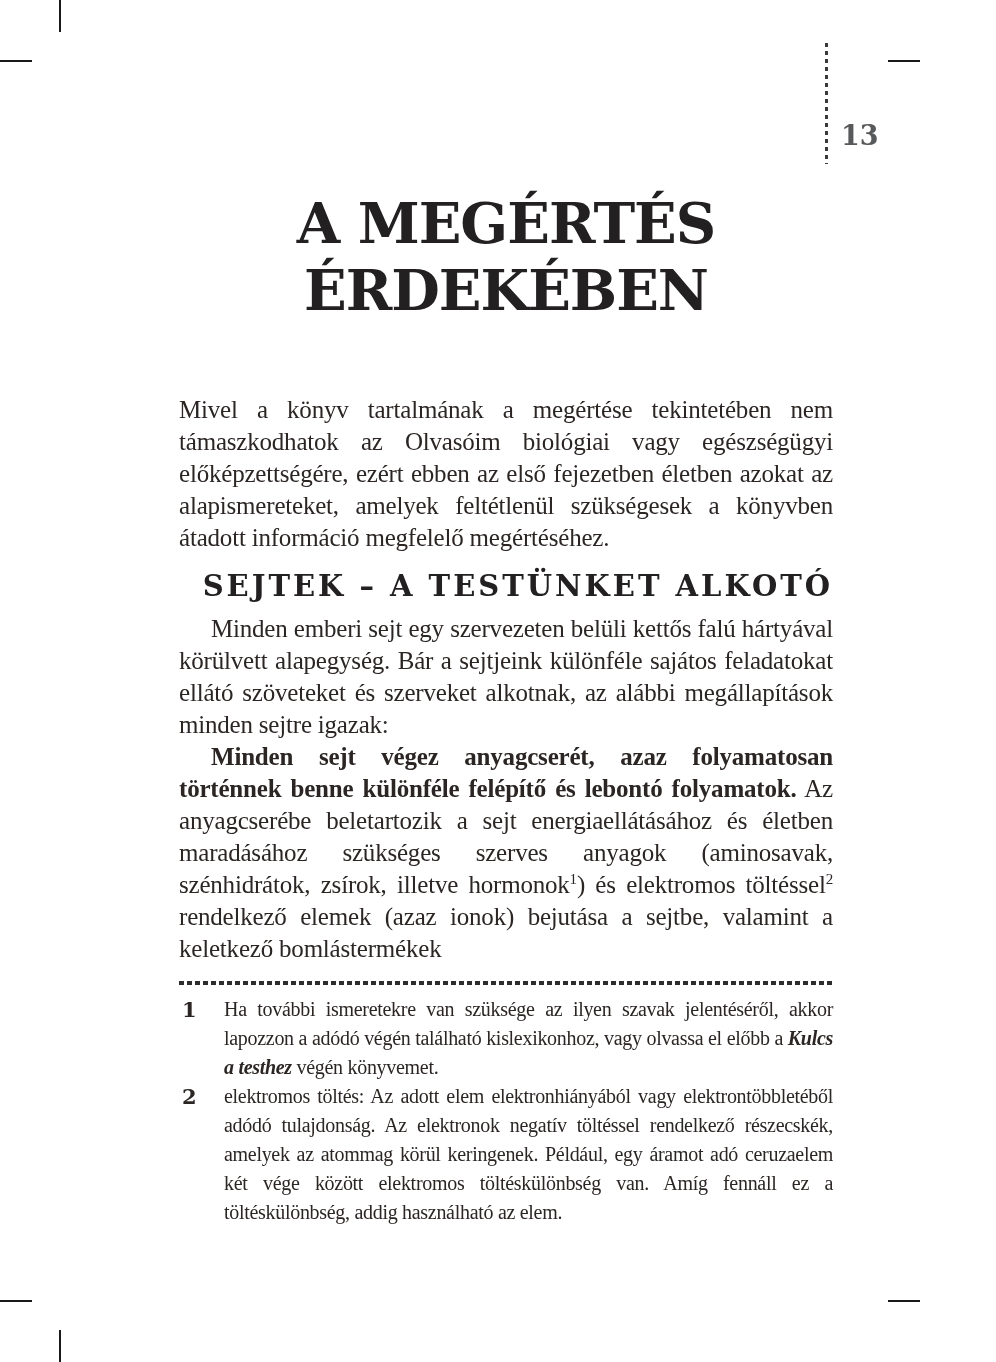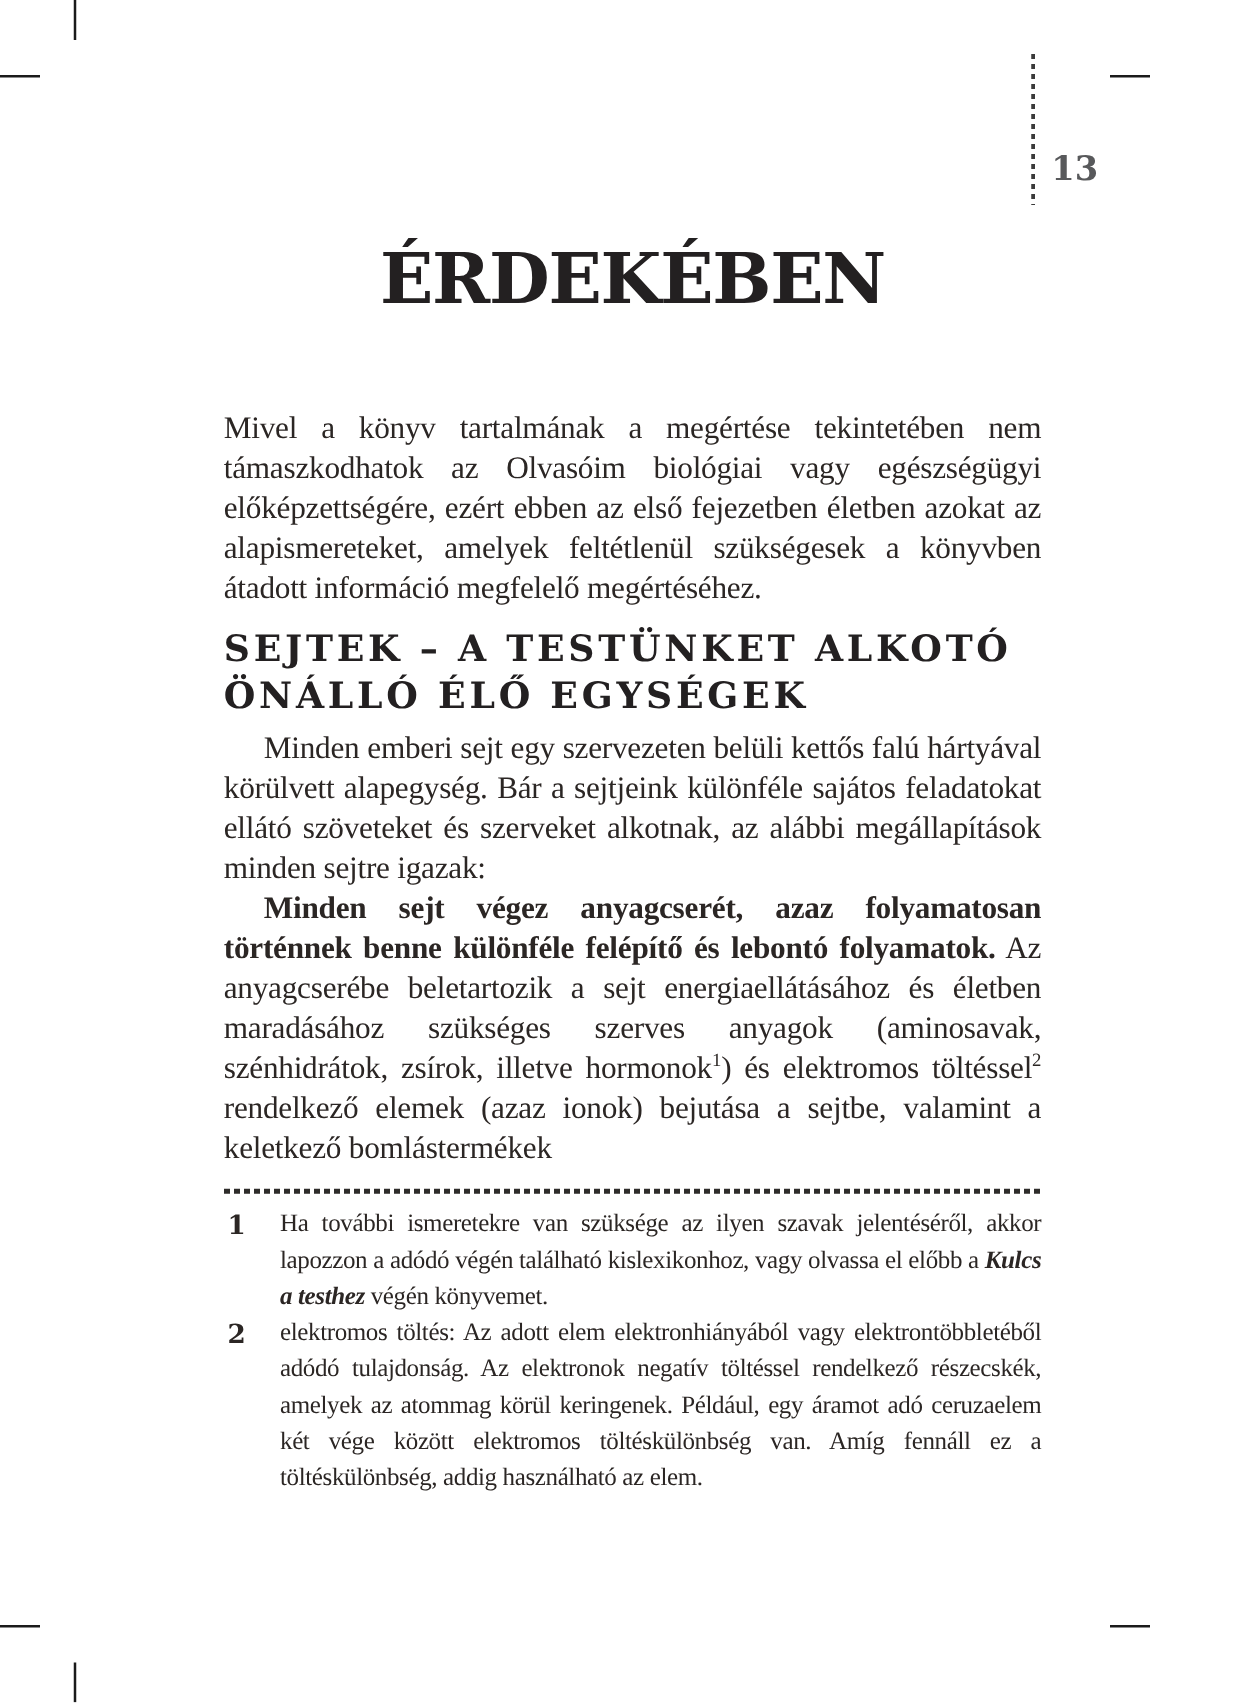--- a/index.html
+++ b/index.html
@@ -22,21 +22,21 @@
   .content{position:absolute;left:179px;top:188px;width:654px;
       font-size:25px;line-height:32px;letter-spacing:-0.2px;text-align:justify;}
   .kicker{font-family:"DejaVu Serif",serif;font-style:italic;font-size:43px;line-height:50px;
       text-align:center;letter-spacing:-1px;color:#262322;}
   .chapter-title{font-family:"DejaVu Serif",serif;font-weight:bold;font-size:56px;line-height:67px;
       text-align:center;letter-spacing:-1px;color:#232021;margin:2px 0 0 0;}
   .p{margin:0;}
   .p.first{margin-top:70px;}
   .p.indent{text-indent:32px;}
   .section-heading{font-family:"DejaVu Serif",serif;font-weight:bold;font-size:29px;line-height:37px;
-      text-align:left;letter-spacing:3px;color:#232021;margin:14px 0 8px 0;}
+      text-align:right;letter-spacing:3px;color:#232021;margin:14px 0 8px 0;}
   .lead{font-weight:bold;}
   sup{font-size:0.6em;line-height:0;vertical-align:super;}
   .fn-rule{margin-top:16px;height:4px;
       background:repeating-linear-gradient(90deg,#2e2c2a 0 5px,transparent 5px 8px);}
   .footnotes{margin-top:10px;font-size:20px;line-height:29px;letter-spacing:-0.3px;}
   .fn-row{display:flex;}
   .fn-num{flex:none;width:42px;padding-left:3px;font-weight:bold;font-size:21px;
       font-family:"DejaVu Serif",serif;}
   .fn-text{flex:1;text-align:justify;}
   .book-title{font-style:italic;font-weight:600;}
@@ -55,28 +55,28 @@
   <div class="crop h cm-bl-h"></div>
   <div class="crop h cm-br-h"></div>
 
   <div class="folio-rule"></div>
   <div class="folio-num">13</div>
 
   <div class="content">
 
 
     <h1 class="chapter-title">
+        <div>A MEGÉRTÉS</div>
         <div>ÉRDEKÉBEN</div>
       </h1>
 
     <p class="p first">Mivel a könyv tartalmának a megértése tekintetében nem támaszkodhatok az Olvasóim biológiai vagy egészségügyi előképzettségére, ezért ebben az első fejezetben életben azokat az alapismereteket, amelyek feltétlenül szükségesek a könyvben átadott információ megfelelő megértéséhez.</p>
 
     <h2 class="section-heading">
         <div>SEJTEK – A TESTÜNKET ALKOTÓ</div>
-        <div>ÖNÁLLÓ ÉLŐ EGYSÉGEK</div>
       </h2>
 
     <p class="p indent">Minden emberi sejt egy szervezeten belüli kettős falú hártyával körülvett alapegység. Bár a sejtjeink különféle sajátos feladatokat ellátó szöveteket és szerveket alkotnak, az alábbi megállapítások minden sejtre igazak:</p>
 
     <p class="p indent"><span class="lead">Minden sejt végez anyagcserét, azaz folyamatosan történnek benne különféle felépítő és lebontó folyamatok.</span><span> Az anyagcserébe beletartozik a sejt energiaellátásához és életben maradásához szükséges szerves anyagok (aminosavak, szénhidrátok, zsírok, illetve hormonok</span><sup>1</sup><span>) és elektromos töltéssel</span><sup>2</sup><span> rendelkező elemek (azaz ionok) bejutása a sejtbe, valamint a keletkező bomlástermékek</span></p>
 
     <div class="fn-rule"></div>
 
     <div class="footnotes">
       <div class="fn-row">

